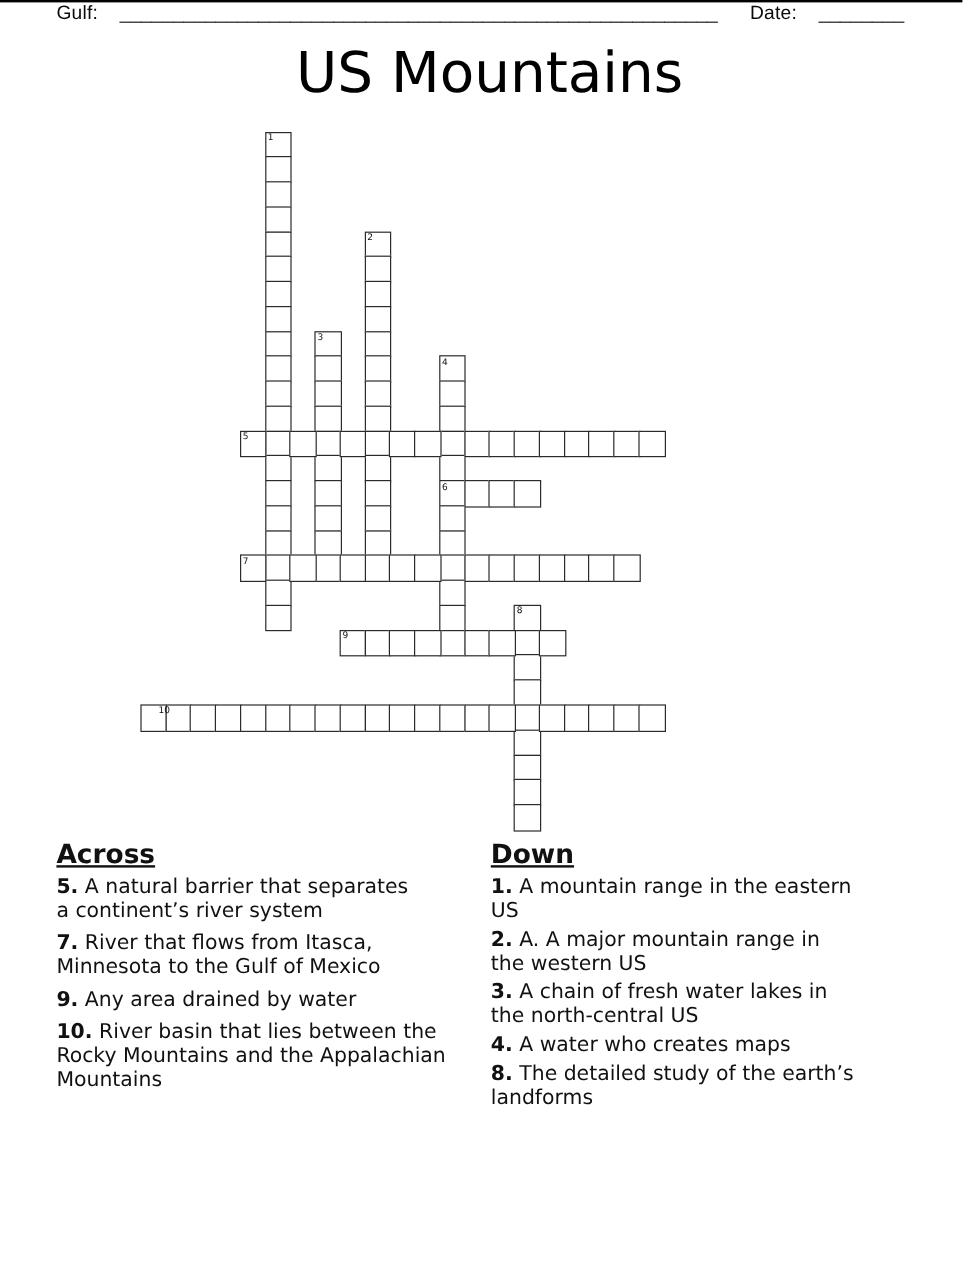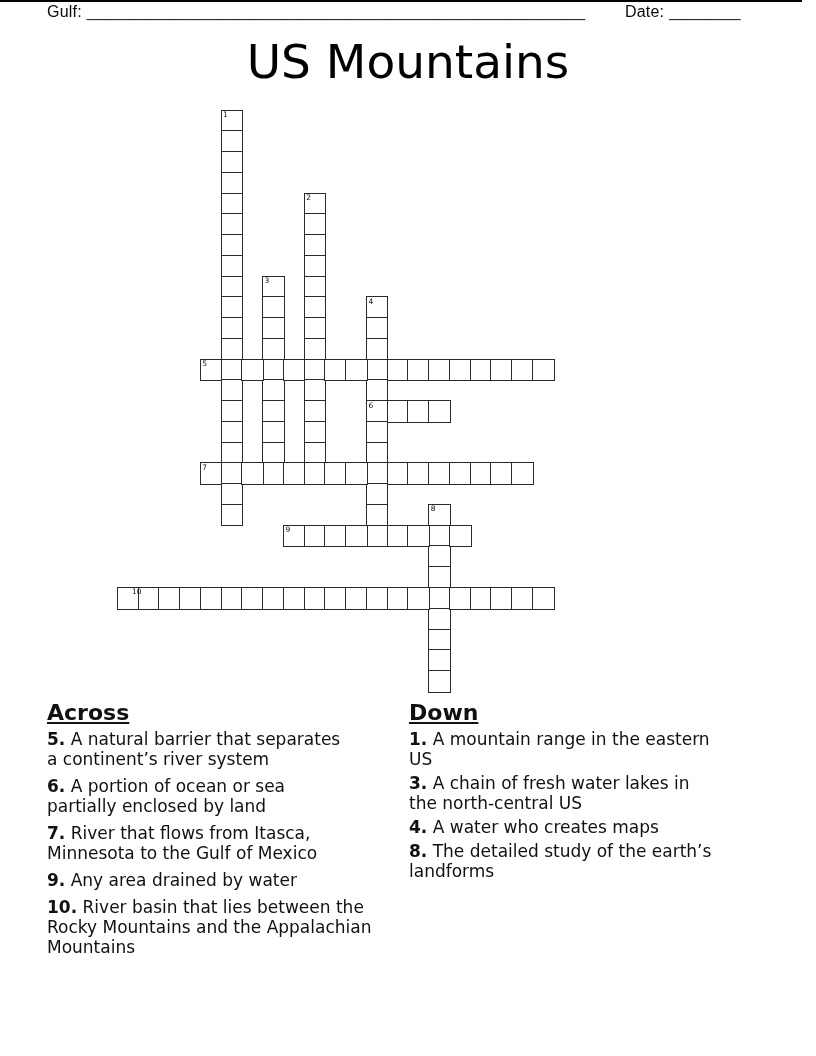--- a/index.html
+++ b/index.html
@@ -13,21 +13,21 @@
   }
   .top-rule{
     position:absolute;left:0;top:0;width:802px;height:2px;background:#000;
   }
   .header-row{
     position:absolute;top:2px;left:47px;right:0;
     font-size:16px;line-height:20px;color:#0a0a0a;
     white-space:nowrap;
   }
   .hdr-label{letter-spacing:0.2px;}
-  .hdr-line{letter-spacing:0;margin-left:5px;color:#1a1a1a;}
+  .hdr-line{letter-spacing:0;margin-left:18px;color:#1a1a1a;}
   .date-group{position:absolute;left:578px;top:0;}
   .page-title{
     position:absolute;top:34px;left:0;width:816px;
     text-align:center;
     font-family:"DejaVu Sans","Liberation Sans",sans-serif;
     font-size:47px;line-height:56px;font-weight:400;
     color:#000;
   }
   .grid{position:absolute;left:0;top:0;}
   .cell{
@@ -211,34 +211,34 @@
       <span class="cellnum" style="left: 202.34px; top: 463.92px;">7</span>
       <span class="cellnum" style="left: 430.7px; top: 505.44px;">8</span>
       <span class="cellnum" style="left: 285.38px; top: 526.2px;">9</span>
       <span class="cellnum" style="left: 132px; top: 588.48px;">10</span>
     </div>
 
   <div class="clues-col across">
     <h3>Across</h3>
     <p class="clue"><span class="cnum">5.</span> <span class="ctext">A natural barrier that separates
 a continent’s river system</span></p>
-    <p class="clue"><span class="cnum">6.</span> <span class="ctext">A portion of ocean or sea
-partially enclosed by land</span></p>
     <p class="clue"><span class="cnum">7.</span> <span class="ctext">River that flows from Itasca,
 Minnesota to the Gulf of Mexico</span></p>
     <p class="clue"><span class="cnum">9.</span> <span class="ctext">Any area drained by water</span></p>
     <p class="clue"><span class="cnum">10.</span> <span class="ctext">River basin that lies between the
 Rocky Mountains and the Appalachian
 Mountains</span></p>
   </div>
 
   <div class="clues-col down">
     <h3>Down</h3>
     <p class="clue"><span class="cnum">1.</span> <span class="ctext">A mountain range in the eastern
 US</span></p>
+    <p class="clue"><span class="cnum">2.</span> <span class="ctext">A. A major mountain range in
+the western US</span></p>
     <p class="clue"><span class="cnum">3.</span> <span class="ctext">A chain of fresh water lakes in
 the north-central US</span></p>
     <p class="clue"><span class="cnum">4.</span> <span class="ctext">A water who creates maps</span></p>
     <p class="clue"><span class="cnum">8.</span> <span class="ctext">The detailed study of the earth’s
 landforms</span></p>
   </div>
 
 </div>
 
 </body></html>

